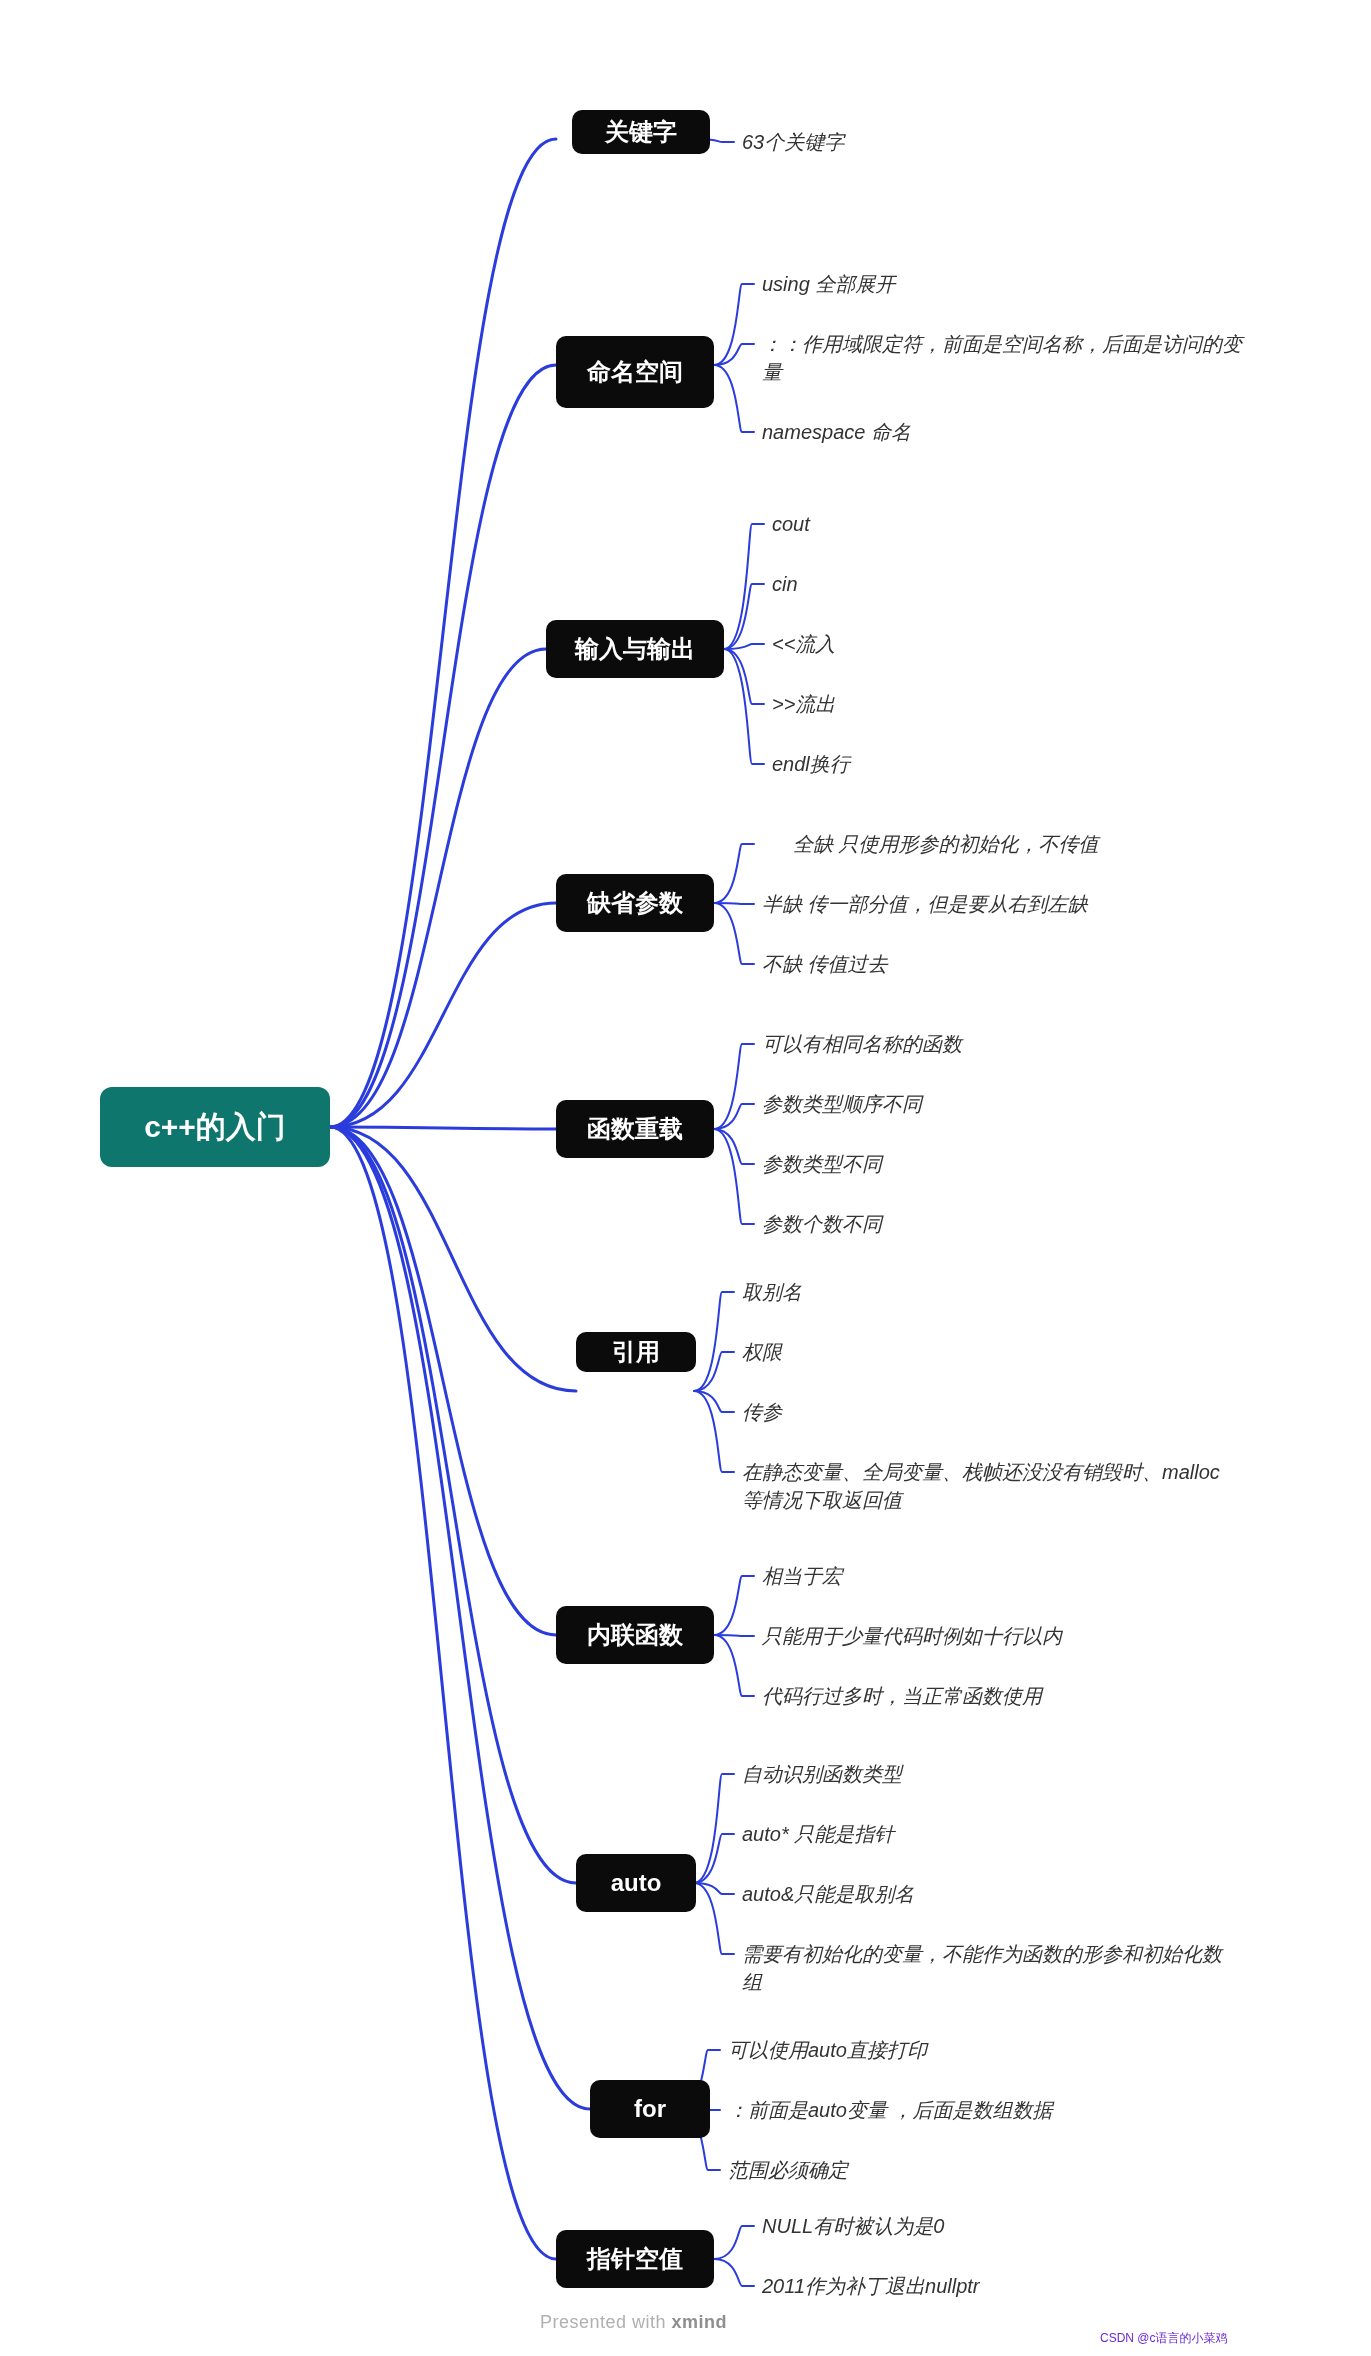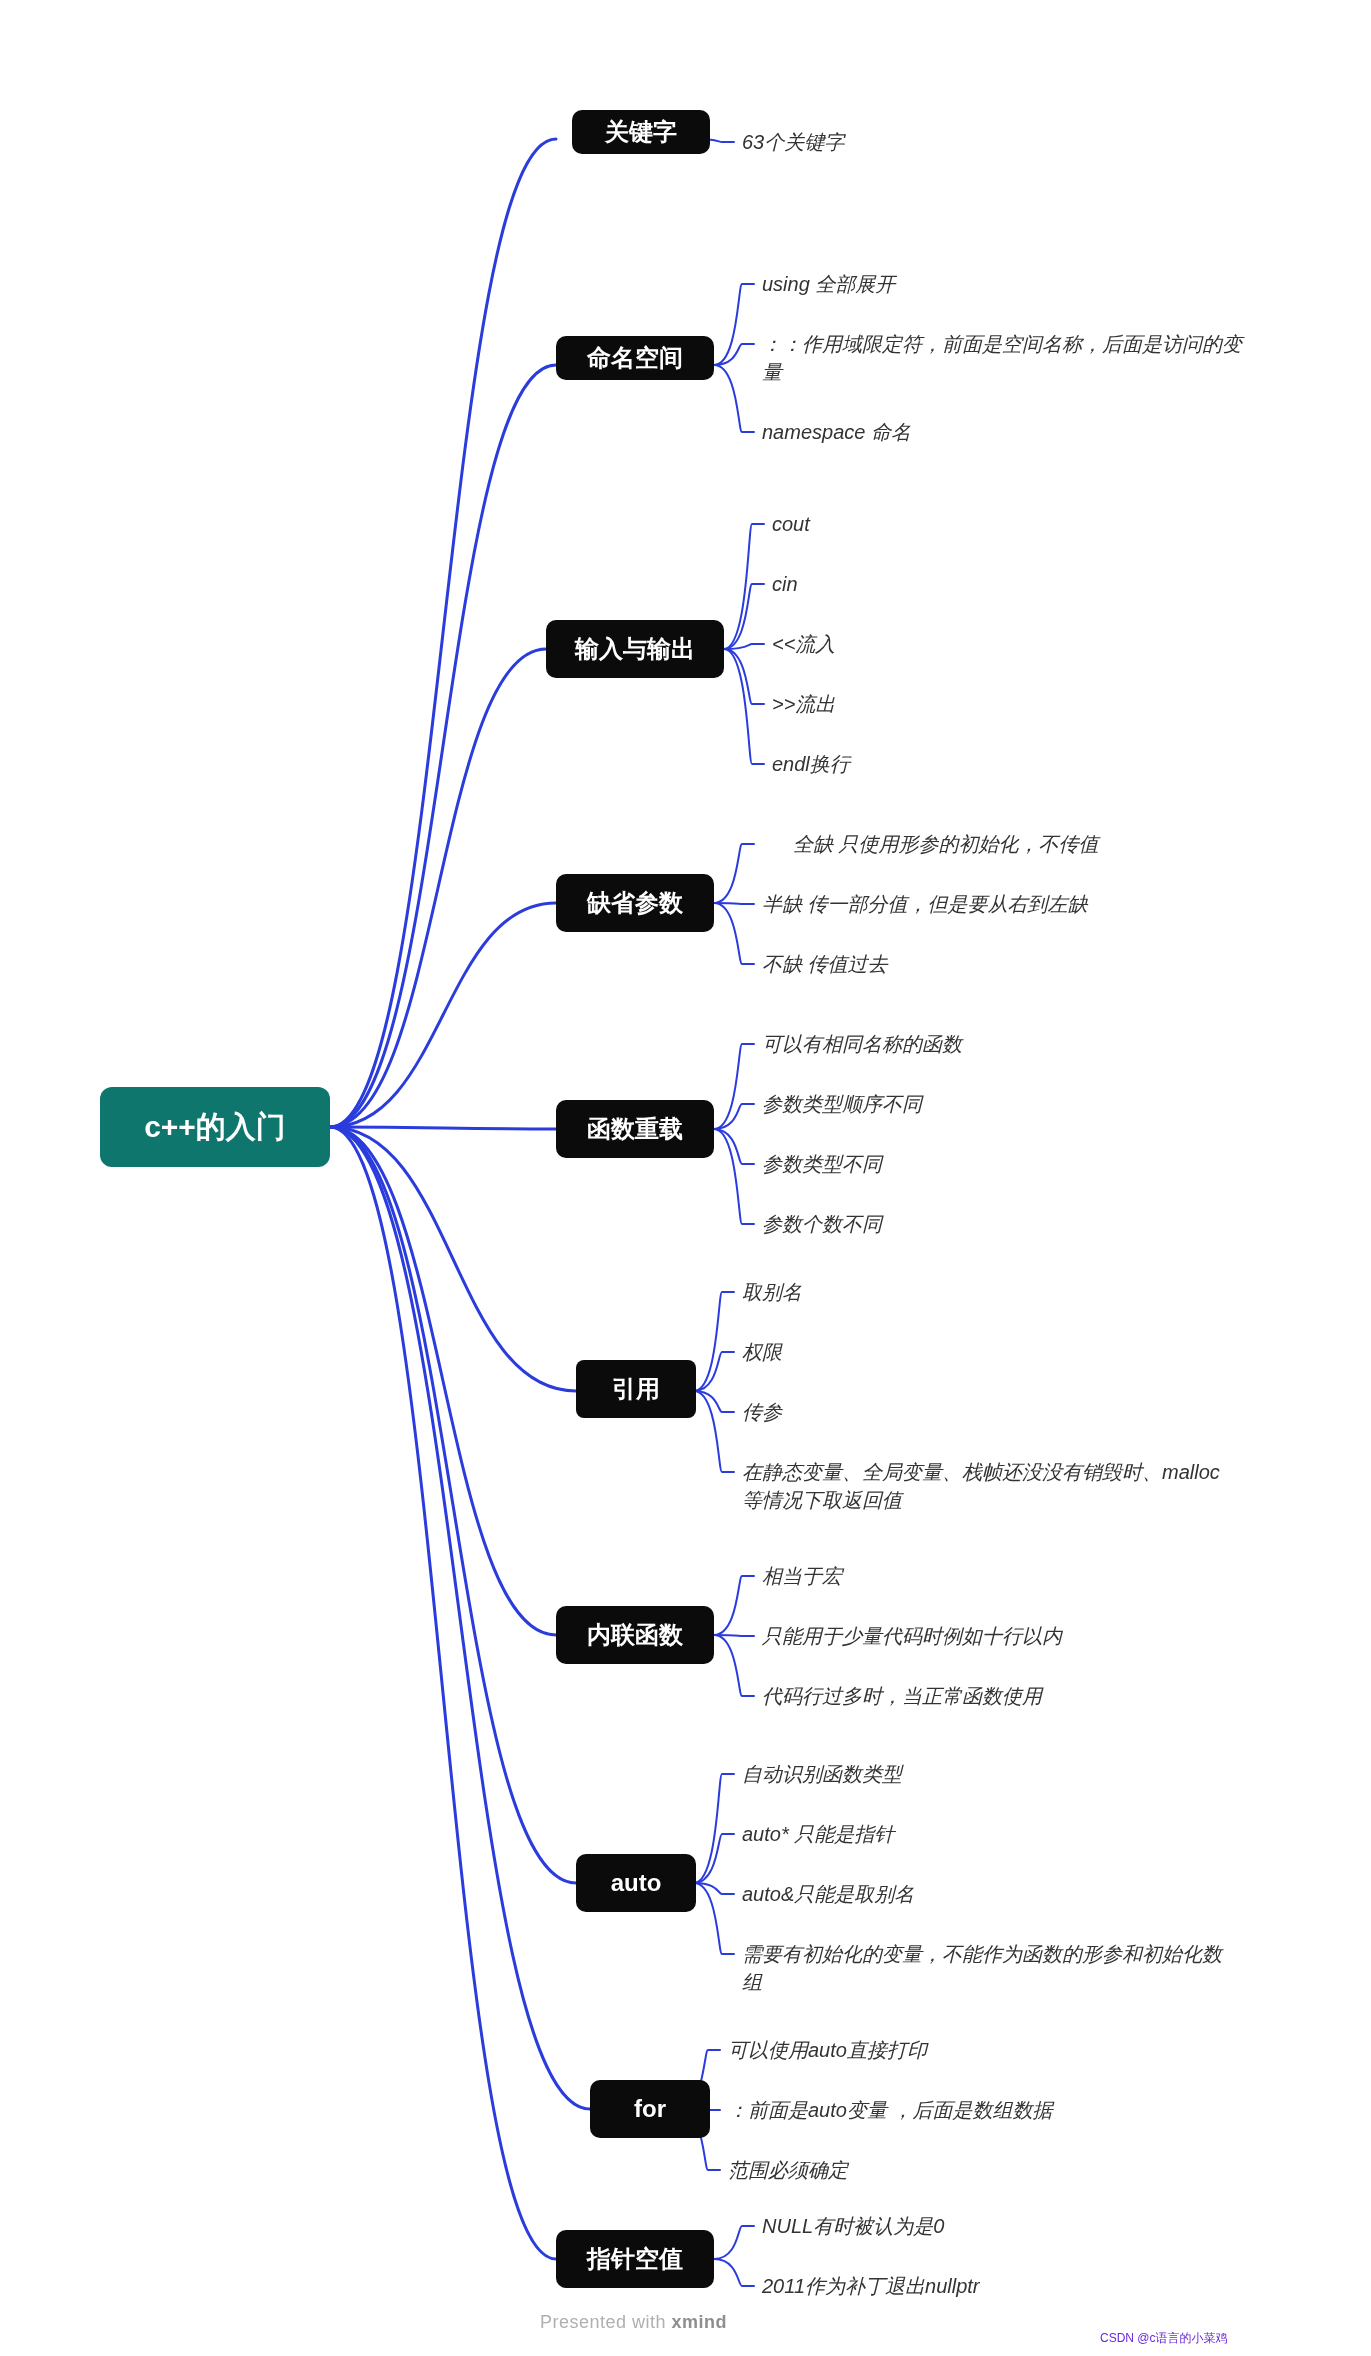--- a/index.html
+++ b/index.html
@@ -117,21 +117,21 @@
 
 <div id="root" class="node root" style="left: 100px; top: 1087px; width: 230px; height: 80px;">
   <span>c++的入门</span>
 </div>
 
 <div id="branches-container">
     <div class="node branch" style="left: 556px; top: 110px; width: 138px; height: 44px; margin-left: 16px;">
       <span>关键字</span>
     </div>
     <div class="leaf" style="left: 742px; top: 128px;">63个关键字</div>
-    <div class="node branch" style="left: 556px; top: 336px; width: 158px; height: 44px;">
+    <div class="node branch" style="left: 556px; top: 336px; width: 158px; height: 72px;">
       <span>命名空间</span>
     </div>
     <div class="leaf" style="left: 762px; top: 270px;">using 全部展开</div>
     <div class="leaf" style="left: 762px; top: 330px;">：：作用域限定符，前面是空间名称，后面是访问的变量</div>
     <div class="leaf" style="left: 762px; top: 418px;">namespace 命名</div>
     <div class="node branch" style="left: 546px; top: 620px; width: 178px; height: 58px;">
       <span>输入与输出</span>
     </div>
     <div class="leaf" style="left: 772px; top: 510px;">cout</div>
     <div class="leaf" style="left: 772px; top: 570px;">cin</div>
@@ -144,21 +144,21 @@
     <div class="leaf" style="left: 762px; top: 830px; margin-left: 31px;">全缺 只使用形参的初始化，不传值</div>
     <div class="leaf" style="left: 762px; top: 890px;">半缺 传一部分值，但是要从右到左缺</div>
     <div class="leaf" style="left: 762px; top: 950px;">不缺 传值过去</div>
     <div class="node branch" style="left: 556px; top: 1100px; width: 158px; height: 58px;">
       <span>函数重载</span>
     </div>
     <div class="leaf" style="left: 762px; top: 1030px;">可以有相同名称的函数</div>
     <div class="leaf" style="left: 762px; top: 1090px;">参数类型顺序不同</div>
     <div class="leaf" style="left: 762px; top: 1150px;">参数类型不同</div>
     <div class="leaf" style="left: 762px; top: 1210px;">参数个数不同</div>
-    <div class="node branch" style="left: 576px; top: 1360px; width: 118px; height: 58px; border-radius: 8px;">
+    <div class="node branch" style="left: 576px; top: 1332px; width: 118px; height: 40px;">
       <span>引用</span>
     </div>
     <div class="leaf" style="left: 742px; top: 1278px;">取别名</div>
     <div class="leaf" style="left: 742px; top: 1338px;">权限</div>
     <div class="leaf" style="left: 742px; top: 1398px;">传参</div>
     <div class="leaf" style="left: 742px; top: 1458px;">在静态变量、全局变量、栈帧还没没有销毁时、malloc等情况下取返回值</div>
     <div class="node branch" style="left: 556px; top: 1606px; width: 158px; height: 58px;">
       <span>内联函数</span>
     </div>
     <div class="leaf" style="left: 762px; top: 1562px;">相当于宏</div>

